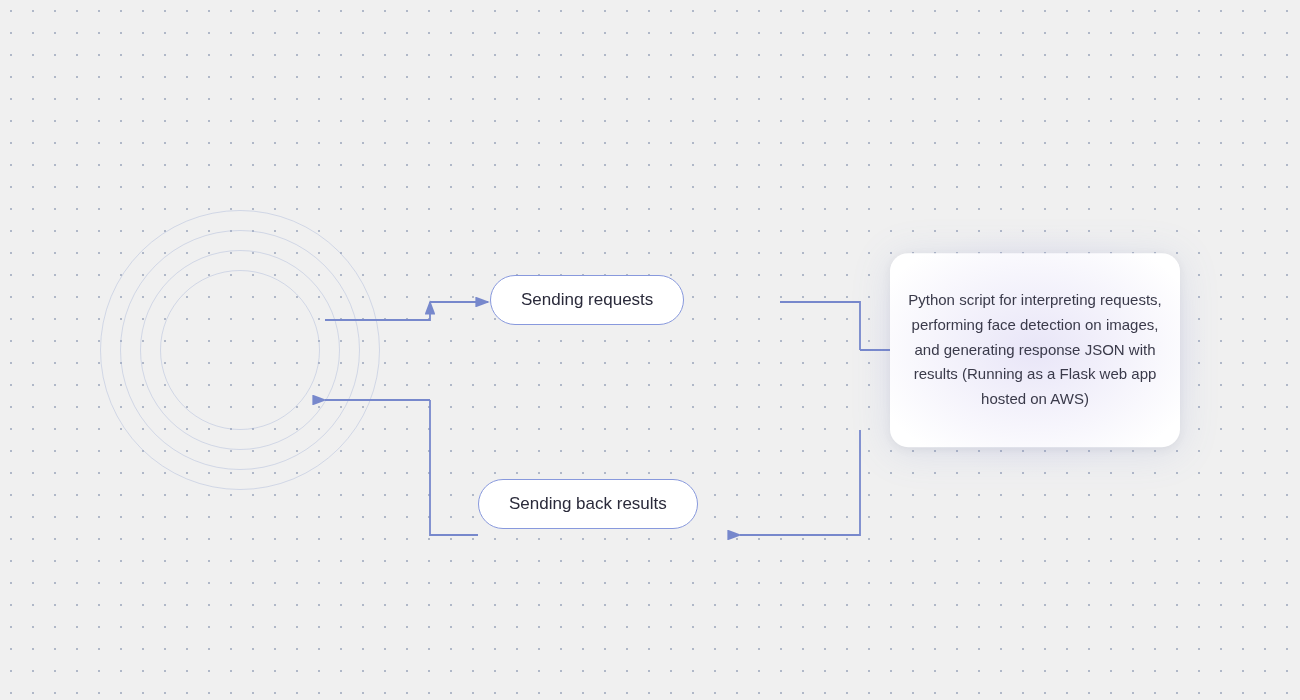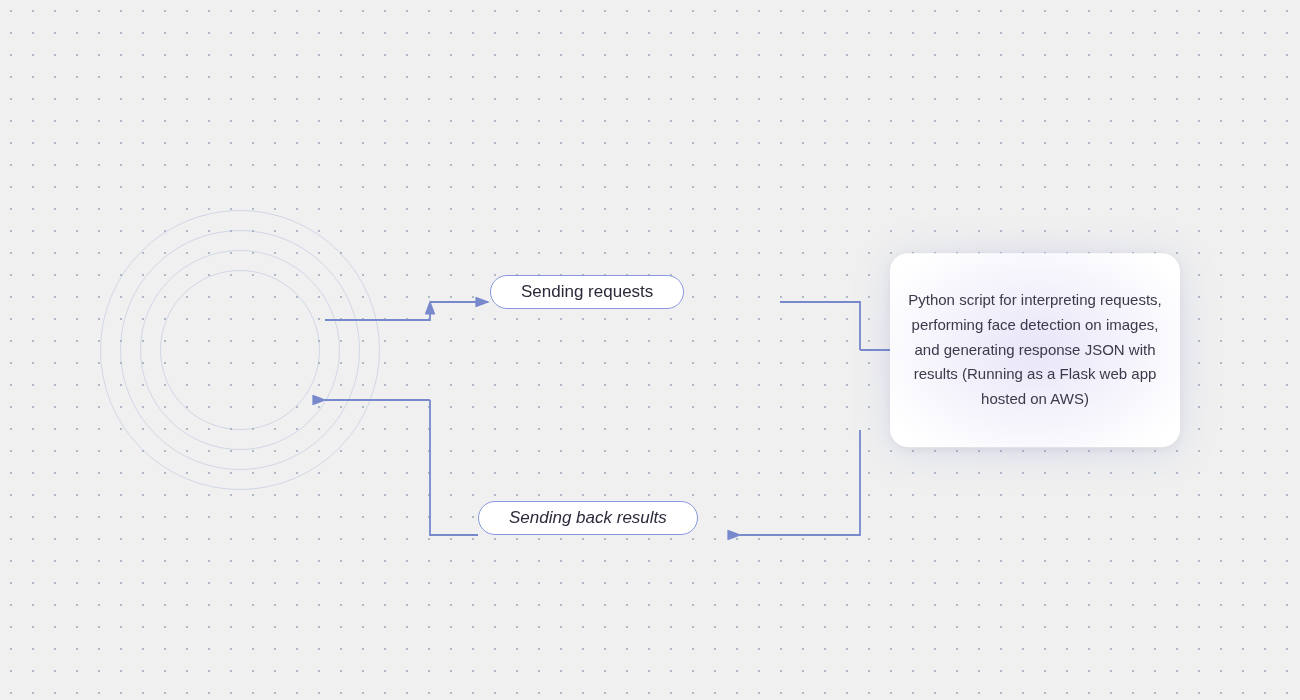--- a/index.html
+++ b/index.html
@@ -78,37 +78,36 @@
       height: 100%;
       pointer-events: none;
     }
 
     
     .pill-box {
       position: absolute;
       background: white;
       border: 1.5px solid #8899dd;
       border-radius: 50px;
-      padding: 6px 30px;
+      padding: 14px 30px;
       font-size: 17px;
       font-weight: 500;
       color: #2a2a3a;
       white-space: nowrap;
       z-index: 3;
     }
 
     .pill-sending-requests {
       left: 390px;
       top: 205px;
     }
 
     .pill-sending-back {
       left: 378px;
-      top: 431px;
-      font-style: italic;
+      top: 409px;
     }
 
     
     .info-card {
       position: absolute;
       right: 20px;
       top: 50%;
       transform: translateY(-50%);
       width: 290px;
       background: white;

